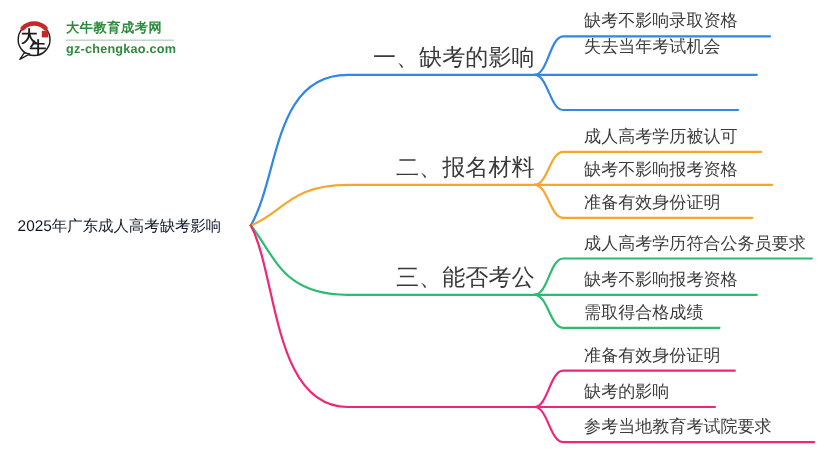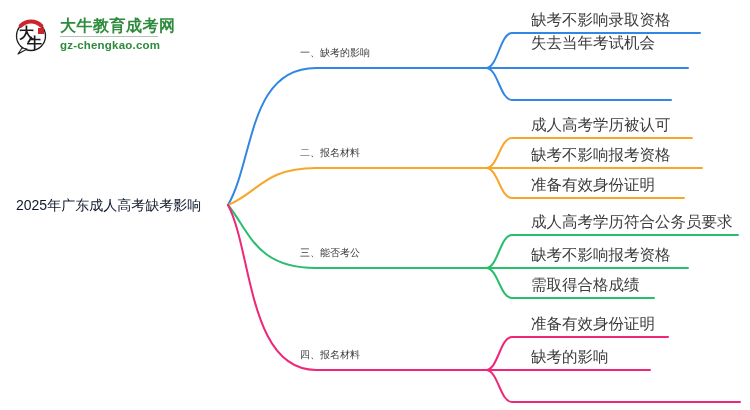--- a/index.html
+++ b/index.html
@@ -4,27 +4,27 @@
 <style>
   html,body{margin:0;padding:0;background:#ffffff;}
   body{font-family:"Liberation Sans","DejaVu Sans",sans-serif;}
   .stage{position:relative;width:750px;height:410px;background:#ffffff;overflow:hidden;}
   .connectors{position:absolute;left:0;top:0;}
 
   
   .logo{position:absolute;left:12px;top:15px;display:flex;align-items:flex-start;}
   .logo-icon{display:block;}
   .logo-text{margin-left:8px;margin-top:2px;}
-  .site-name{font-size:16px;font-weight:bold;color:#2e8b3c;letter-spacing:0.5px;line-height:17px;}
+  .site-name{font-size:12px;font-weight:bold;color:#2e8b3c;letter-spacing:0.5px;line-height:17px;}
   .logo-sep{height:1px;background:#b3c2b3;margin:2px 0 2px 0;width:98px;}
   .site-url{font-size:11.5px;font-weight:bold;color:#2e8b3c;letter-spacing:0.2px;line-height:13px;}
 
   
   .root-label{position:absolute;left:16px;top:194px;width:212px;font-size:14px;color:#0f172a;white-space:nowrap;line-height:22px;}
-  .branch-label{position:absolute;left:300px;width:186px;text-align:left;font-size:10px;color:#3a3a3a;white-space:nowrap;line-height:22px;}
+  .branch-label{position:absolute;left:300px;width:186px;text-align:right;font-size:21px;color:#3a3a3a;white-space:nowrap;line-height:22px;}
   .leaf{position:absolute;left:531px;font-size:15.5px;color:#3c3c3c;white-space:nowrap;line-height:22px;height:22px;}
 </style>
 </head>
 <body>
 
 <div class="stage">
 
   <svg class="connectors" width="750" height="410" viewBox="0 0 750 410">
 
     <g fill="none" stroke-width="2" stroke-linecap="round" stroke="#3187e3">
@@ -70,29 +70,29 @@
       <div class="logo-sep"></div>
       <div class="site-url">gz-chengkao.com</div>
     </div>
   </div>
 
   <div class="root-label">2025年广东成人高考缺考影响</div>
 
   <div class="branch-label" style="top:42px">一、缺考的影响</div>
   <div class="branch-label" style="top:142px">二、报名材料</div>
   <div class="branch-label" style="top:242px">三、能否考公</div>
-  <div class="branch-label" style="top:344px">四、报名材料</div>
 
   <div class="leaf" style="top:9px">缺考不影响录取资格</div>
   <div class="leaf" style="top:32px">失去当年考试机会</div>
 
   <div class="leaf" style="top:114px">成人高考学历被认可</div>
   <div class="leaf" style="top:144px">缺考不影响报考资格</div>
   <div class="leaf" style="top:174px">准备有效身份证明</div>
 
   <div class="leaf" style="top:211px">成人高考学历符合公务员要求</div>
   <div class="leaf" style="top:244px">缺考不影响报考资格</div>
   <div class="leaf" style="top:274px">需取得合格成绩</div>
 
   <div class="leaf" style="top:313px">准备有效身份证明</div>
   <div class="leaf" style="top:346px">缺考的影响</div>
+  <div class="leaf" style="top:378px">参考当地教育考试院要求</div>
 
 </div>
 
 </body></html>

